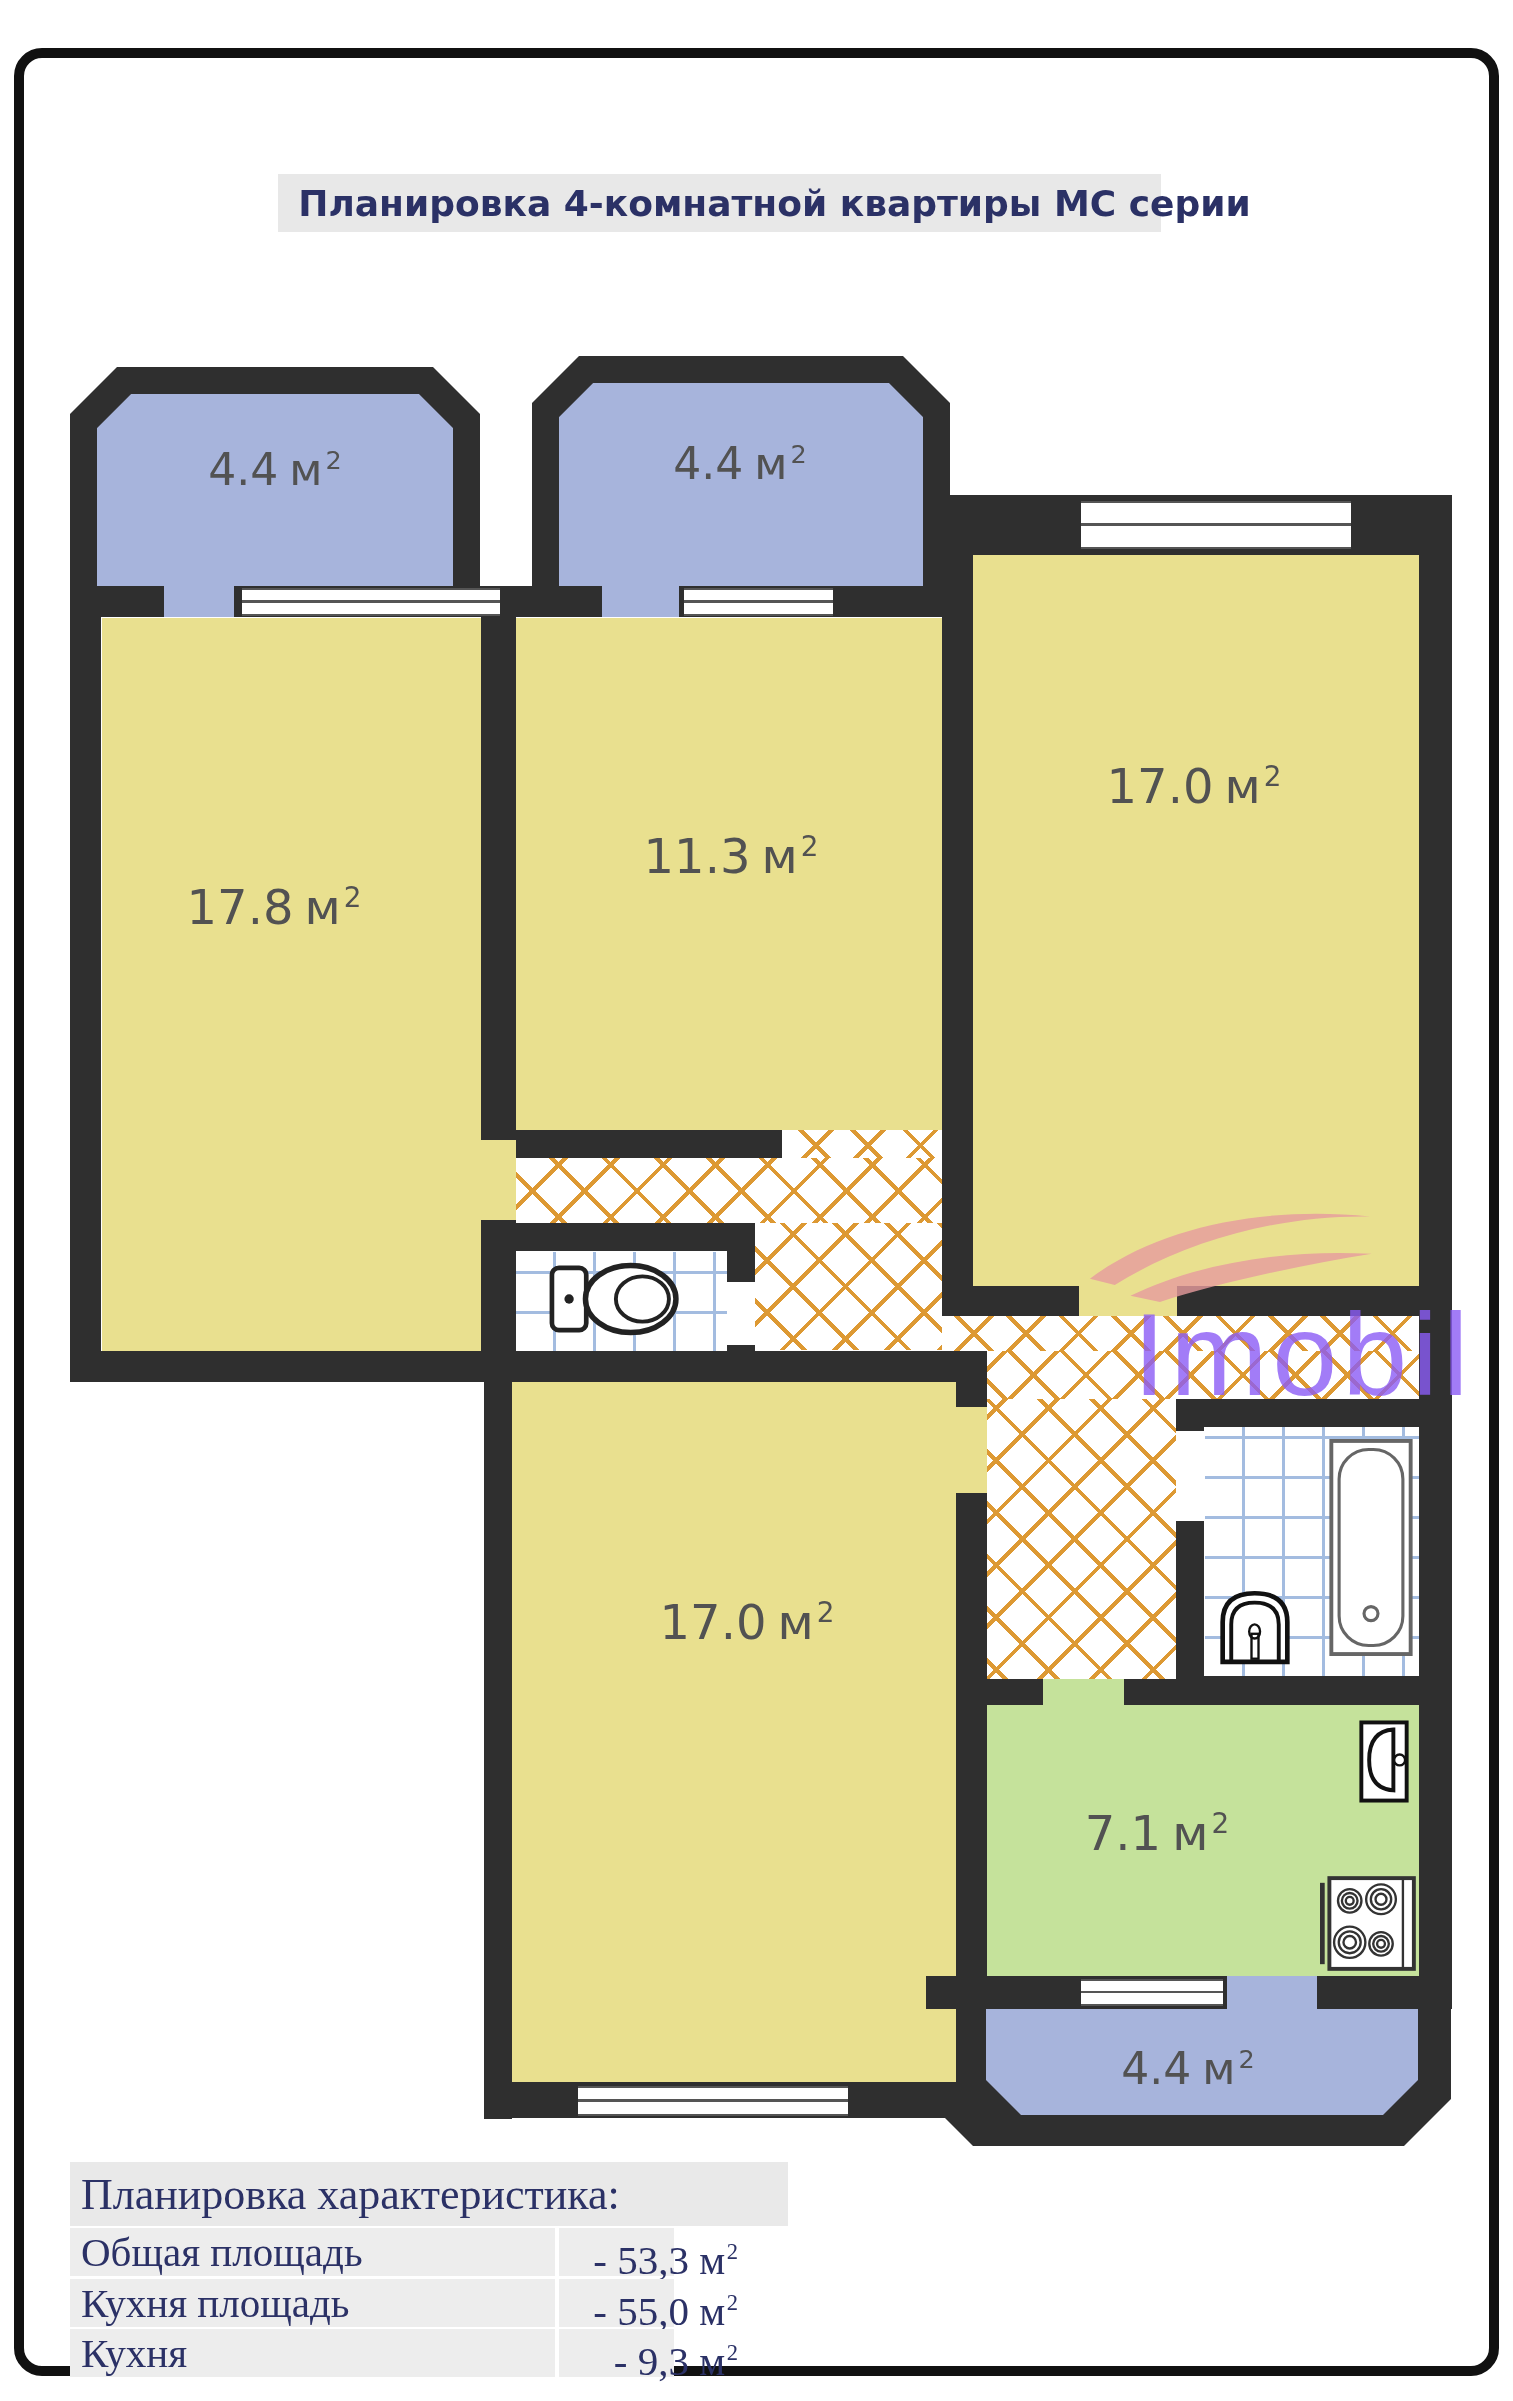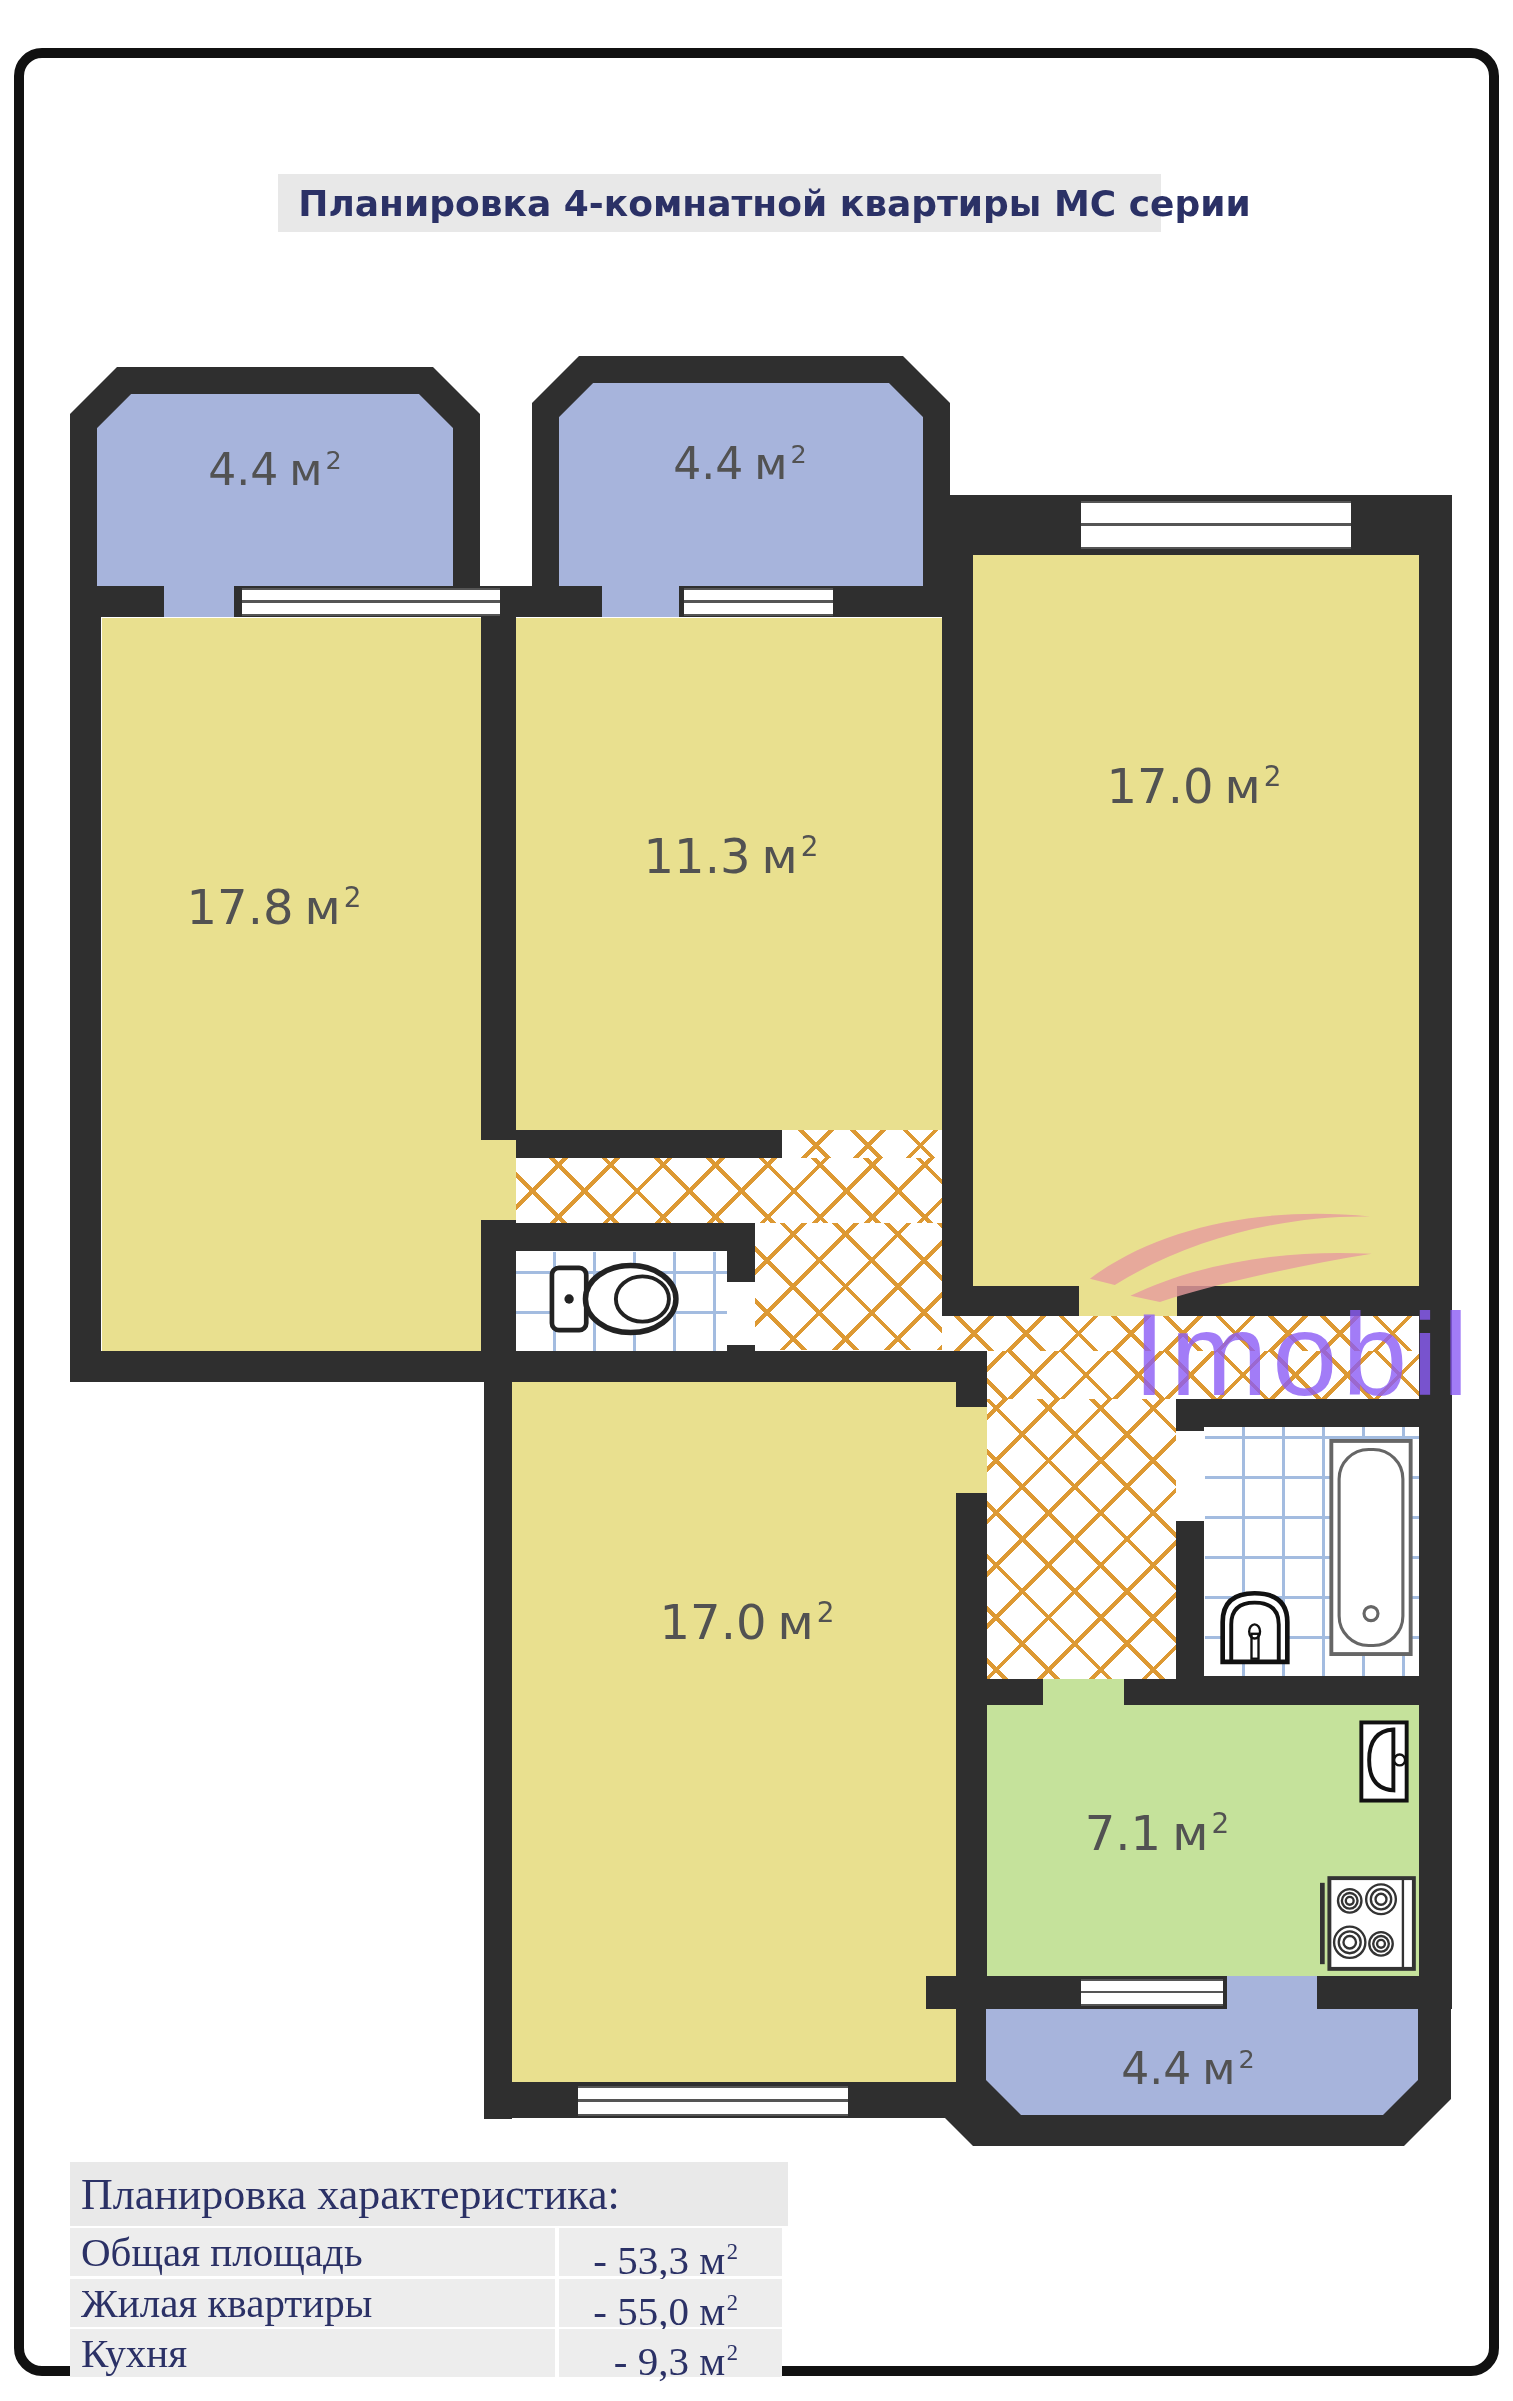--- a/index.html
+++ b/index.html
@@ -35,21 +35,21 @@
   .rlabel sup{font-size:58%;vertical-align:super;margin-left:3.1px;}
   .rlabel .u{margin-left:11px;}
   .fixture{position:absolute;}
   .wm{position:absolute;opacity:.8;white-space:nowrap;}
   .wm-brand{font-family:"Liberation Serif","DejaVu Serif",serif;font-weight:bold;
             font-size:145px;line-height:1;color:#8388c6;letter-spacing:1.6px;}
   .wm-suffix{font-family:"Liberation Sans","DejaVu Sans",sans-serif;font-weight:300;
              font-size:117px;line-height:1;color:#8b5cf6;letter-spacing:4.7px;}
   .spec{position:absolute;left:70px;top:2162px;font-family:"Liberation Serif","DejaVu Serif",serif;color:#2b3166;}
   .spec-header{width:718px;height:64px;background:#e9e9e9;font-size:44px;line-height:66px;padding-left:11px;box-sizing:border-box;white-space:nowrap;}
-  .spec-rows{margin-top:2.3px;width:712px;}
+  .spec-rows{margin-top:2.3px;width:604px;}
   .spec-row{position:relative;height:48px;background:#ededed;margin-bottom:2.3px;font-size:41px;line-height:48px;}
   .spec-label{position:absolute;left:11px;top:0;}
   .spec-value{position:absolute;left:491px;width:177px;top:0;text-align:right;white-space:nowrap;}
   .spec-row .sep{position:absolute;left:485px;top:0;bottom:0;width:3.9px;background:#fff;}
   .spec sup{font-size:55%;vertical-align:super;margin-left:1.6px;}
 </style>
 </head>
 <body>
 
 <div class="canvas">
@@ -205,21 +205,21 @@
 
   <div class="spec">
     <div class="spec-header">Планировка характеристика:</div>
     <div class="spec-rows">
       <div class="spec-row">
         <span class="spec-label">Общая площадь</span>
         <span class="sep"></span>
         <span class="spec-value"><span>- 53,3</span>&nbsp;<span>м</span><sup>2</sup></span>
       </div>
       <div class="spec-row">
-        <span class="spec-label">Жилая квартиры</span>
+        <span class="spec-label">Кухня площадь</span>
         <span class="sep"></span>
         <span class="spec-value"><span>- 55,0</span>&nbsp;<span>м</span><sup>2</sup></span>
       </div>
       <div class="spec-row">
         <span class="spec-label">Кухня</span>
         <span class="sep"></span>
         <span class="spec-value"><span>- 9,3</span>&nbsp;<span>м</span><sup>2</sup></span>
       </div>
     </div>
   </div>

